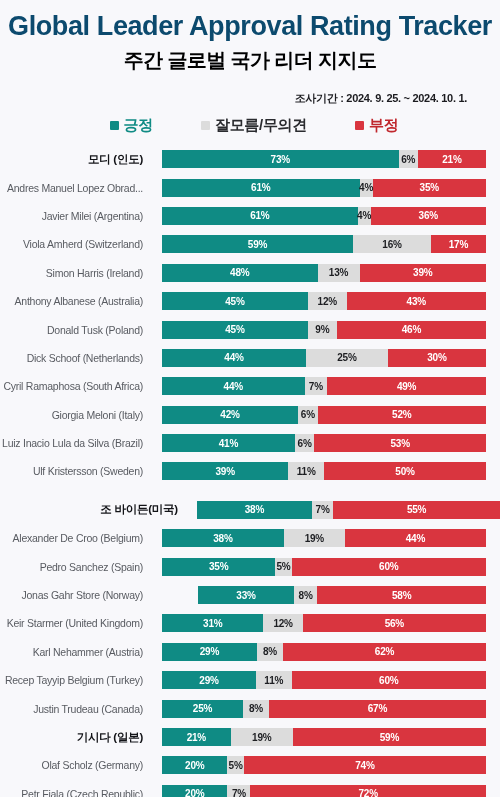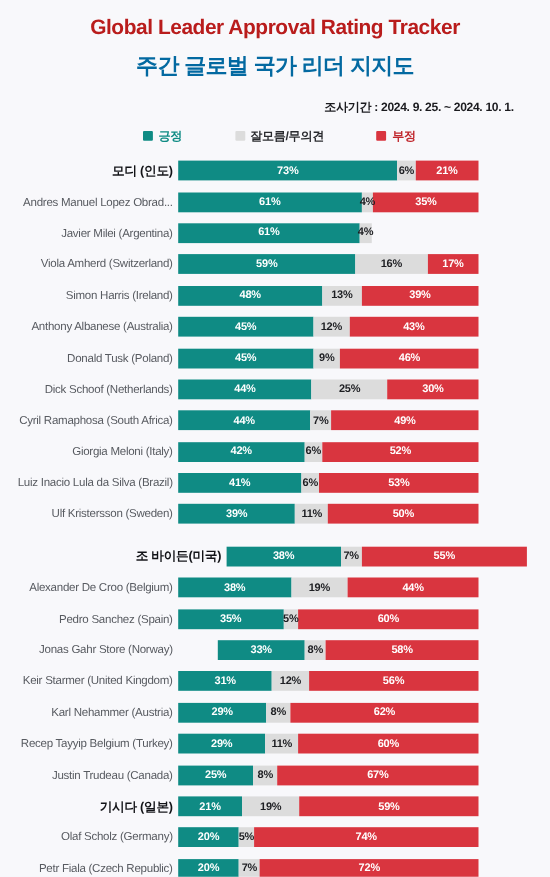--- a/index.html
+++ b/index.html
@@ -19,31 +19,31 @@
     height: 797px;
     background: #f8f8fb;
     box-sizing: border-box;
     position: relative;
   }
   #header {
     padding-top: 11px;
     text-align: center;
   }
   #main-title {
-    font-size: 19px;
-    font-weight: bold;
-    color: #b91c1c;
+    font-size: 27px;
+    font-weight: bold;
+    color: #0c4a6e;
     letter-spacing: -0.4px;
     line-height: 30px;
     margin: 0;
   }
   #sub-title {
     font-size: 20px;
     font-weight: bold;
-    color: #0369a1;
+    color: #000000;
     letter-spacing: -0.6px;
     line-height: 28px;
     margin: 5px 0 0 0;
   }
   #period-row {
     text-align: right;
     padding-right: 33px;
     margin-top: 14px;
   }
   #period-text {
@@ -66,52 +66,52 @@
     gap: 5px;
   }
   .legend-item + .legend-item { margin-left: 48px; }
   .legend-swatch {
     width: 9px;
     height: 9px;
     display: inline-block;
     border-radius: 1px;
   }
   .legend-label {
-    font-size: 11px;
+    font-size: 15px;
     font-weight: bold;
     letter-spacing: -0.3px;
   }
   #rows {
     margin-top: 10px;
     position: relative;
   }
   .row {
     display: flex;
     align-items: center;
     height: 28.4px;
   }
   .row.spaced { margin-top: 10px; margin-left: 44px; }
   .row-label {
     width: 162px;
     text-align: right;
-    padding-right: 5px;
+    padding-right: 19px;
     box-sizing: border-box;
     font-size: 10.5px;
     color: #585b61;
     letter-spacing: -0.25px;
     white-space: nowrap;
     overflow: hidden;
   }
   .row-label.highlight {
     color: #121317;
     font-weight: bold;
     font-size: 11.5px;
   }
   .bar {
-    width: 273px;
+    width: 324px;
     height: 18px;
     display: flex;
     align-items: stretch;
     overflow: visible;
   }
   .seg {
     display: flex;
     align-items: center;
     justify-content: center;
     position: relative;
@@ -192,20 +192,23 @@
       </div>
       <div class="row">
         <div class="row-label">Javier Milei (Argentina)</div>
         <div class="bar">
           <div class="seg seg-pos" style="width: 60.396%;">
             <span class="seg-val">61%</span>
           </div>
           <div class="seg seg-neu" style="width: 3.9604%;">
             <span class="seg-val">4%</span>
           </div>
+          <div class="seg seg-neg" style="width: 35.6436%;">
+            <span class="seg-val">36%</span>
+          </div>
         </div>
       </div>
       <div class="row">
         <div class="row-label">Viola Amherd (Switzerland)</div>
         <div class="bar">
           <div class="seg seg-pos" style="width: 59%;">
             <span class="seg-val">59%</span>
           </div>
           <div class="seg seg-neu" style="width: 24%;">
             <span class="seg-val">16%</span>

